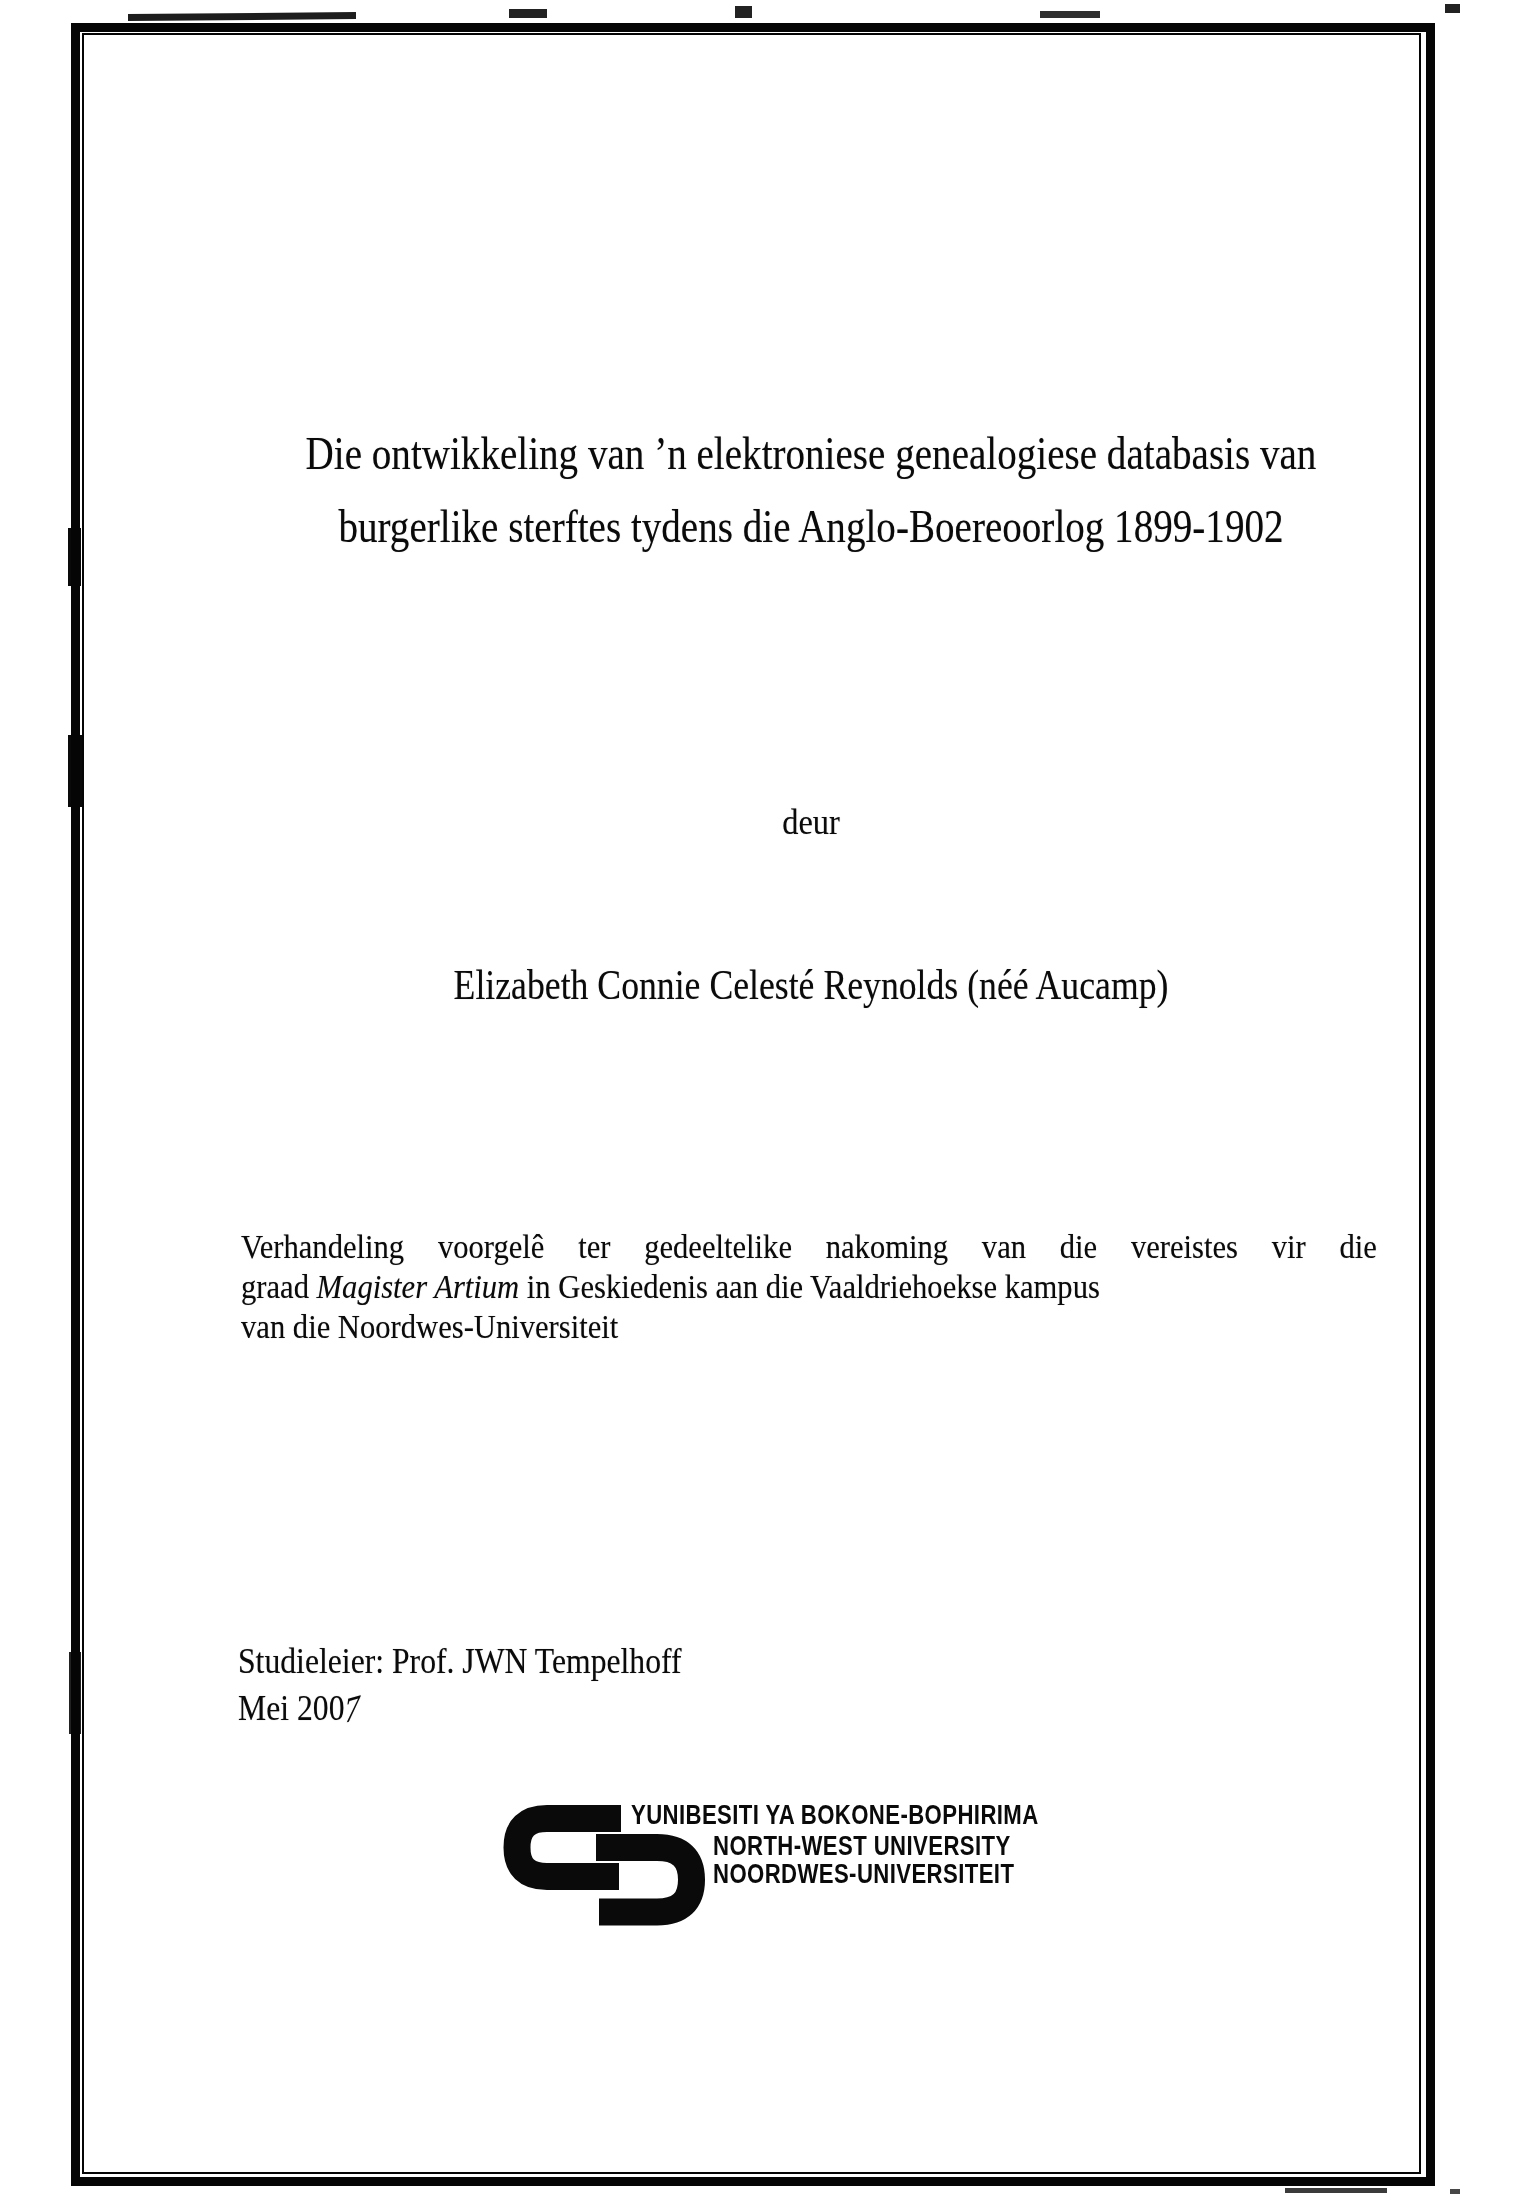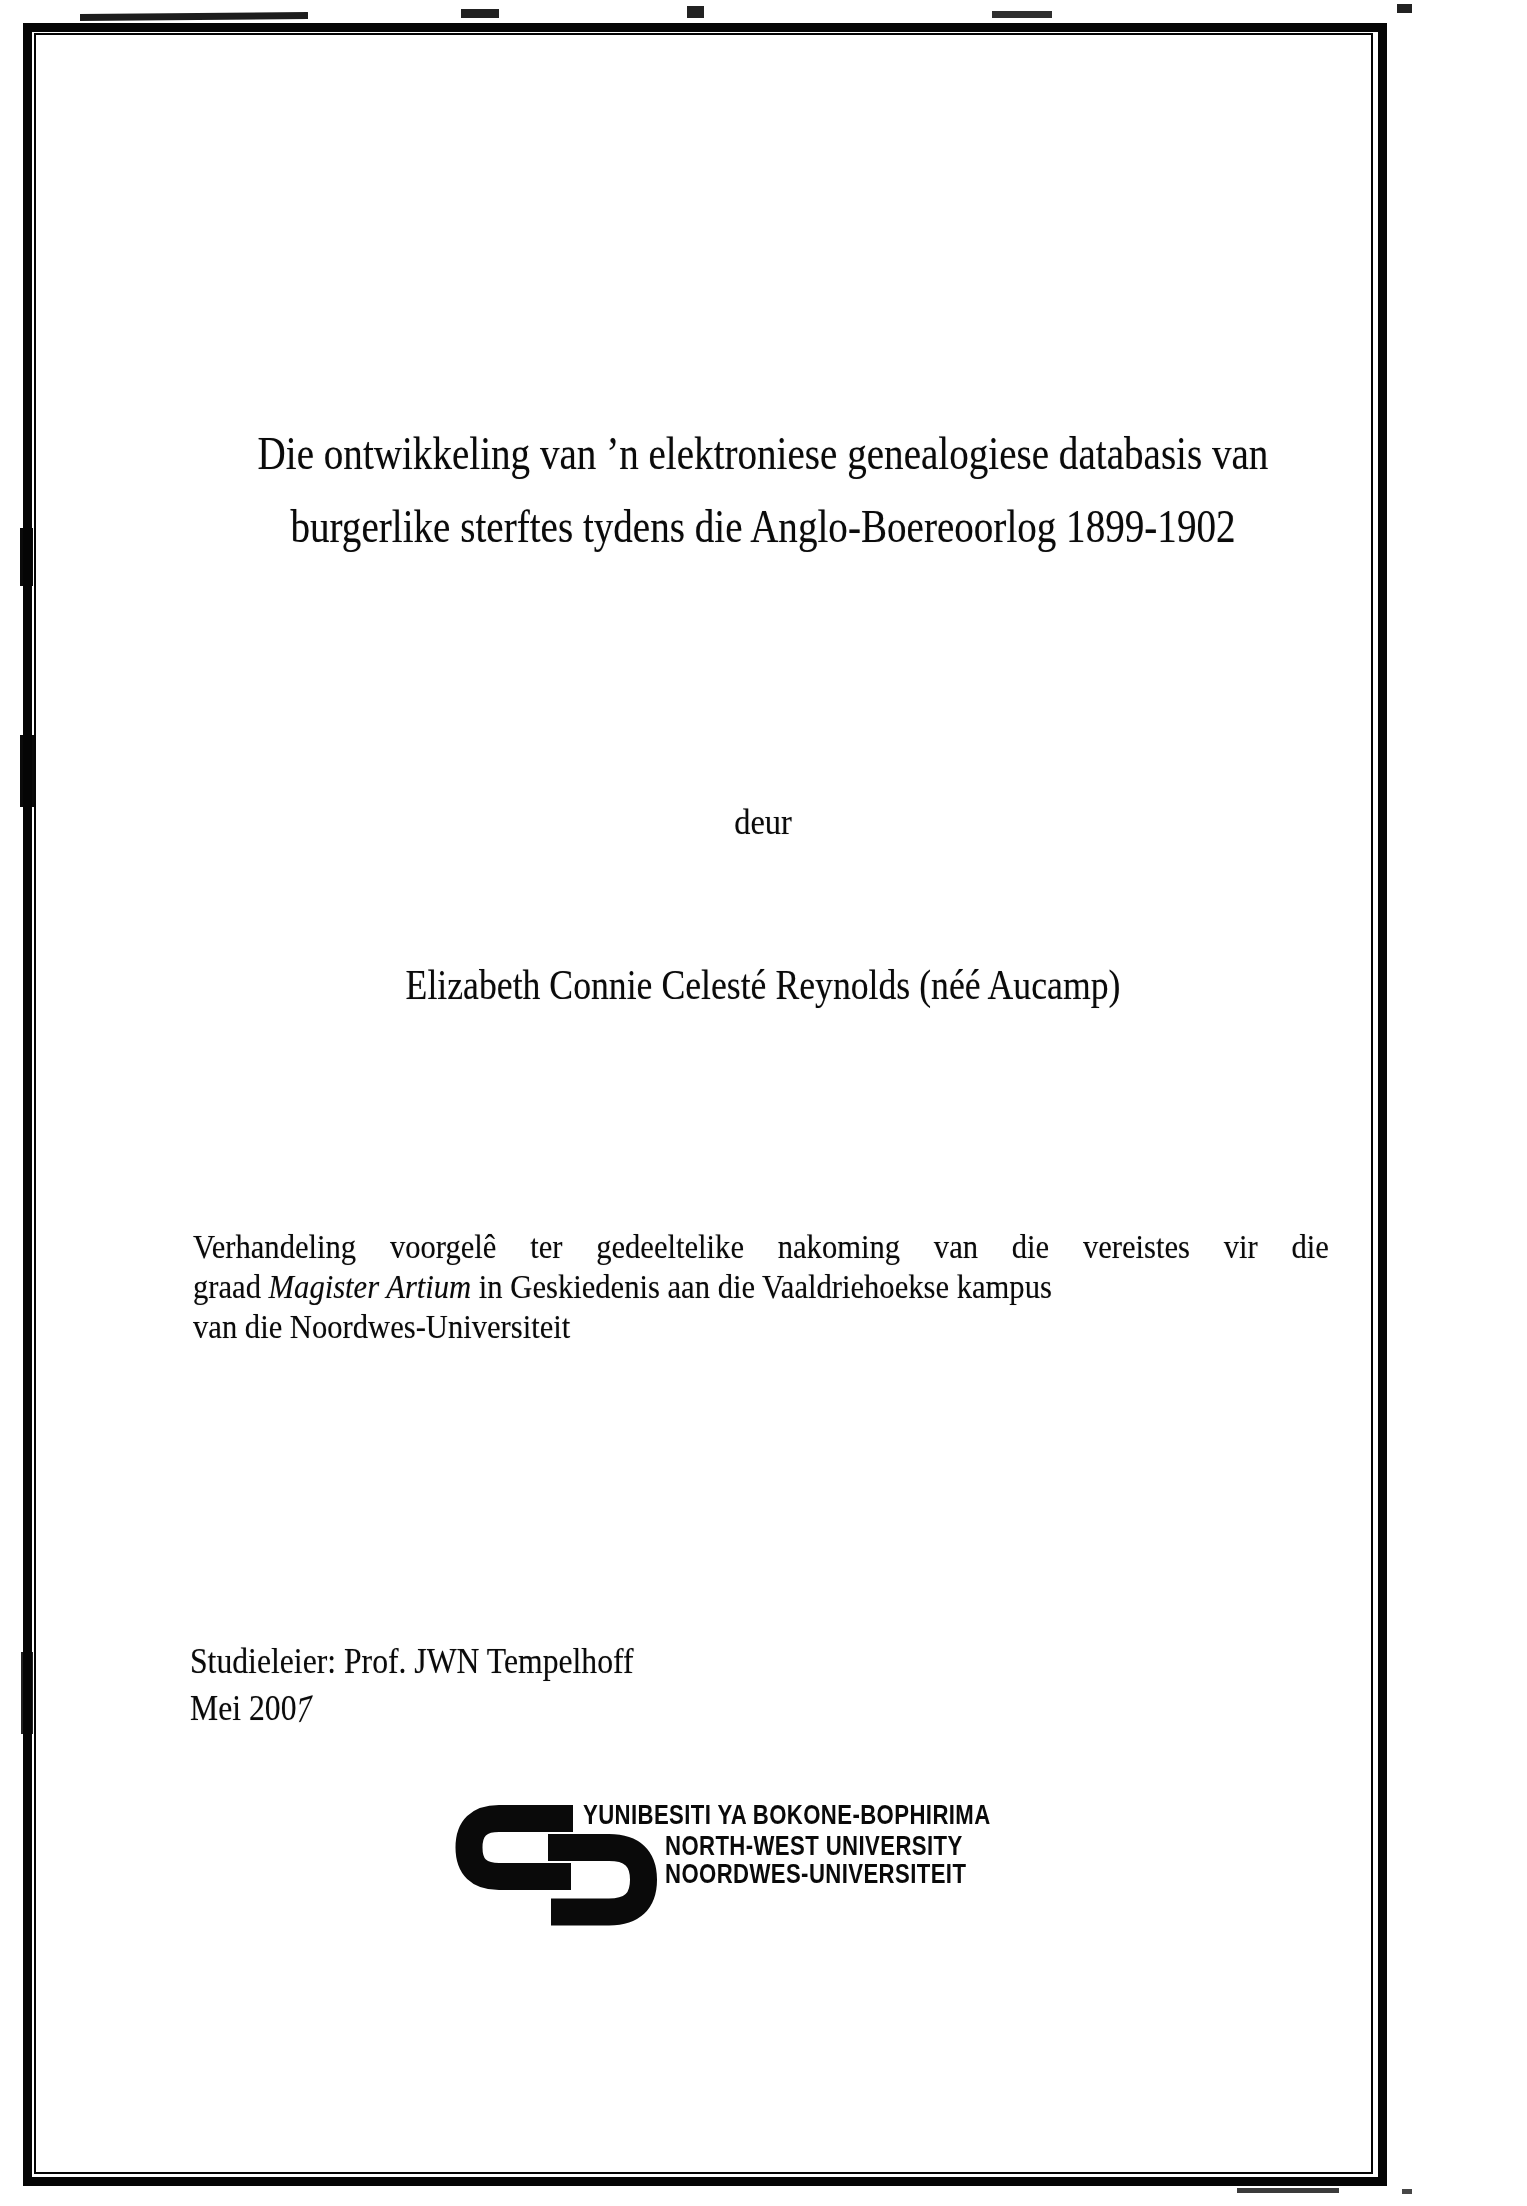--- a/index.html
+++ b/index.html
@@ -5,20 +5,21 @@
 <style>
   html, body { margin: 0; padding: 0; background: #ffffff; }
   .page {
     position: relative;
     width: 1412px;
     height: 2206px;
     background: #ffffff;
     overflow: hidden;
     font-family: "Liberation Serif", "DejaVu Serif", serif;
     color: #0a0a0a;
+    margin-left: 48px;
   }
   
   .frame-outer {
     position: absolute;
     top: 23px; left: 23px; right: 25px; bottom: 20px;
     border: 9px solid #050505;
   }
   .frame-inner {
     position: absolute;
     top: 33px; left: 34px; right: 39px; bottom: 32px;

